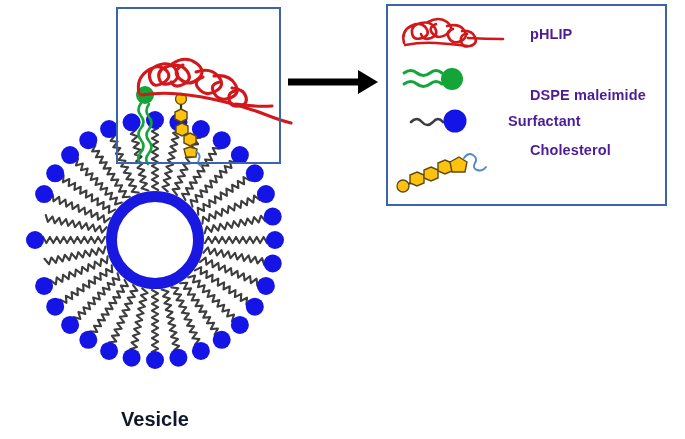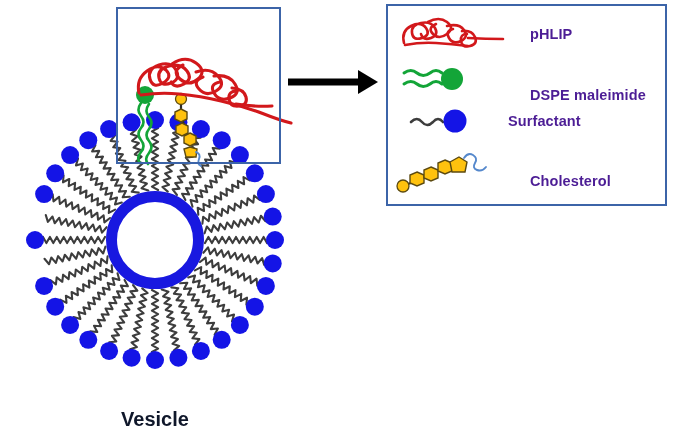--- a/index.html
+++ b/index.html
@@ -164,15 +164,15 @@
       <polygon points="445,160 452,163 452,171 445,174 438,171 438,163" fill="#ffc20e" stroke="#5c4a10" stroke-width="1.4"></polygon>
       <polygon points="459,157 467,162 465,172 452,172 450,162" fill="#ffc20e" stroke="#5c4a10" stroke-width="1.4"></polygon>
       <path d="M464 158 q4 -6 9 -3 q5 3 2 8 q-3 5 2 7 q5 2 9 -3" fill="none" stroke="#5588cc" stroke-width="1.9" stroke-linecap="round"></path>
     </g>
   </g>
 </svg>
 
 <div class="lbl legend-label" style="left:530px;top:26px;">pHLIP</div>
 <div class="lbl legend-label" style="left:530px;top:71px;margin-top:16px;">DSPE maleimide</div>
 <div class="lbl legend-label" style="left:508px;top:113px;">Surfactant</div>
-<div class="lbl legend-label" style="left:530px;top:173px;">Cholesterol</div>
+<div class="lbl legend-label" style="left:530px;top:142px;">Cholesterol</div>
 
 <div class="lbl" id="vesicle-caption">Vesicle</div>
 
 </body></html>

